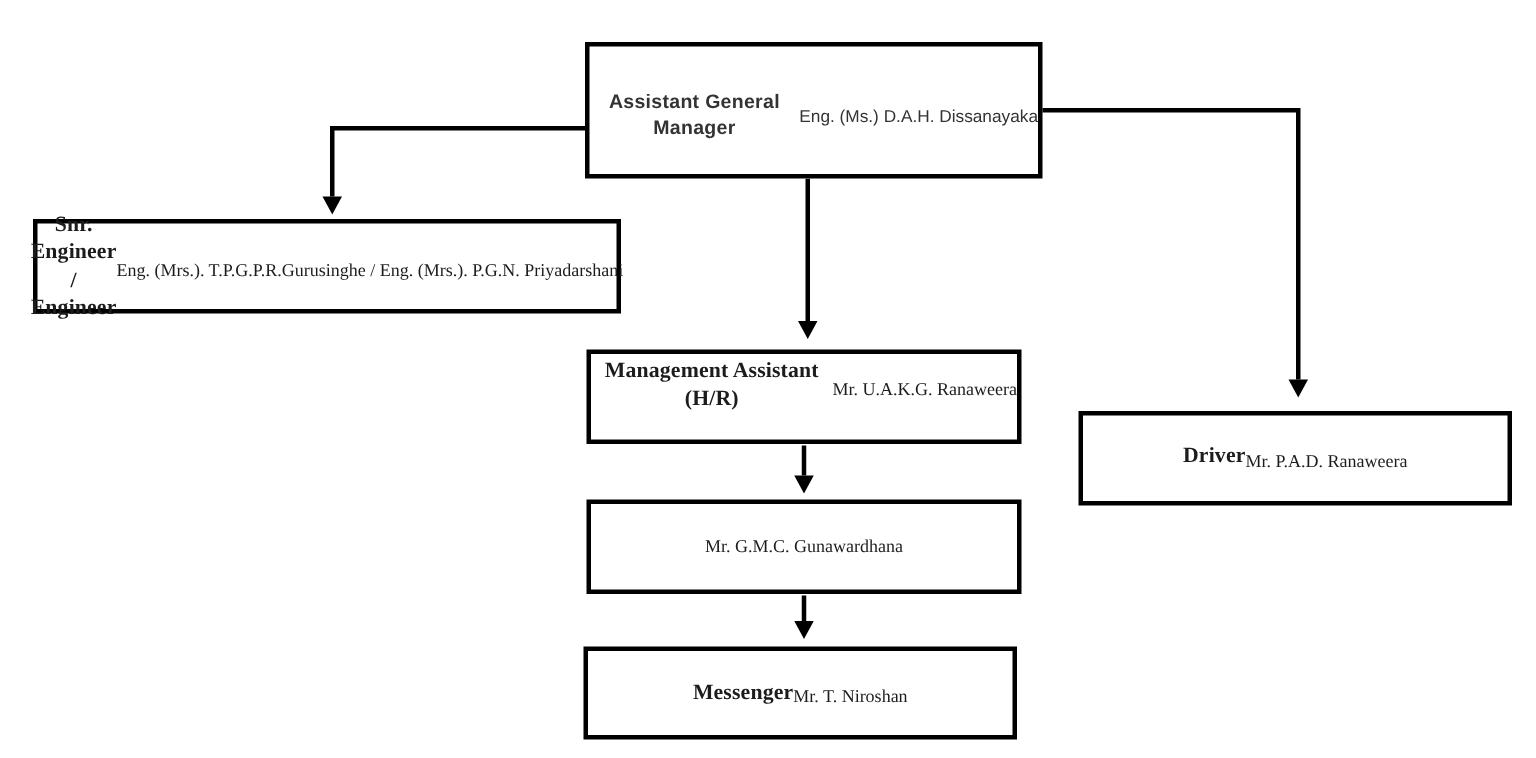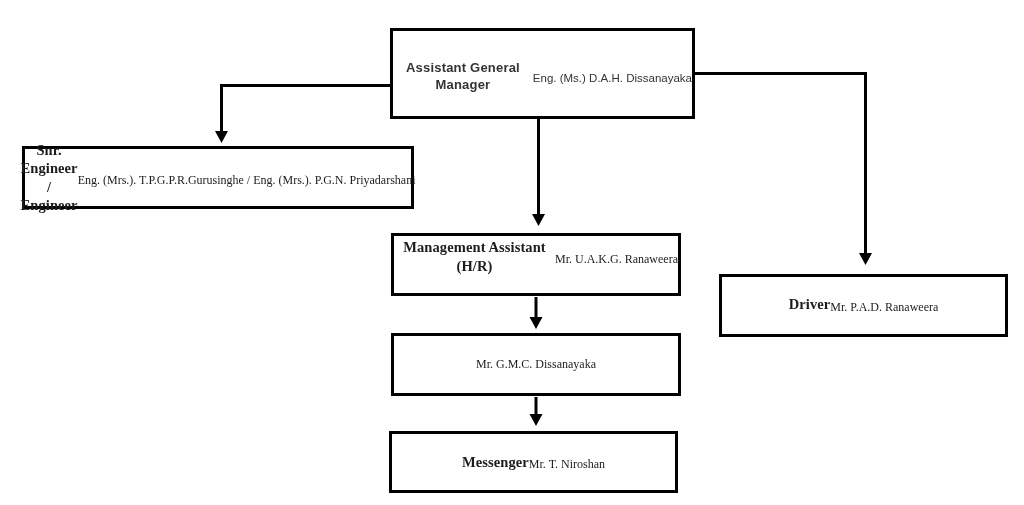--- a/index.html
+++ b/index.html
@@ -86,21 +86,21 @@
     <div class="title">Snr. Engineer / Engineer</div>
     <div class="person">Eng. (Mrs.). T.P.G.P.R.Gurusinghe / Eng. (Mrs.). P.G.N. Priyadarshani</div>
   </div>
 
   <div class="node node--ma-hr">
     <div class="title">Management Assistant (H/R)</div>
     <div class="person">Mr. U.A.K.G. Ranaweera</div>
   </div>
 
   <div class="node node--ma-cov">
-    <div class="person">Mr. G.M.C. Dissanayaka</div>
+    <div class="person">Mr. G.M.C. Gunawardhana</div>
   </div>
 
   <div class="node node--messenger">
     <div class="title">Messenger</div>
     <div class="person">Mr. T. Niroshan</div>
   </div>
 
   <div class="node node--driver">
     <div class="title">Driver</div>
     <div class="person">Mr. P.A.D. Ranaweera</div>

